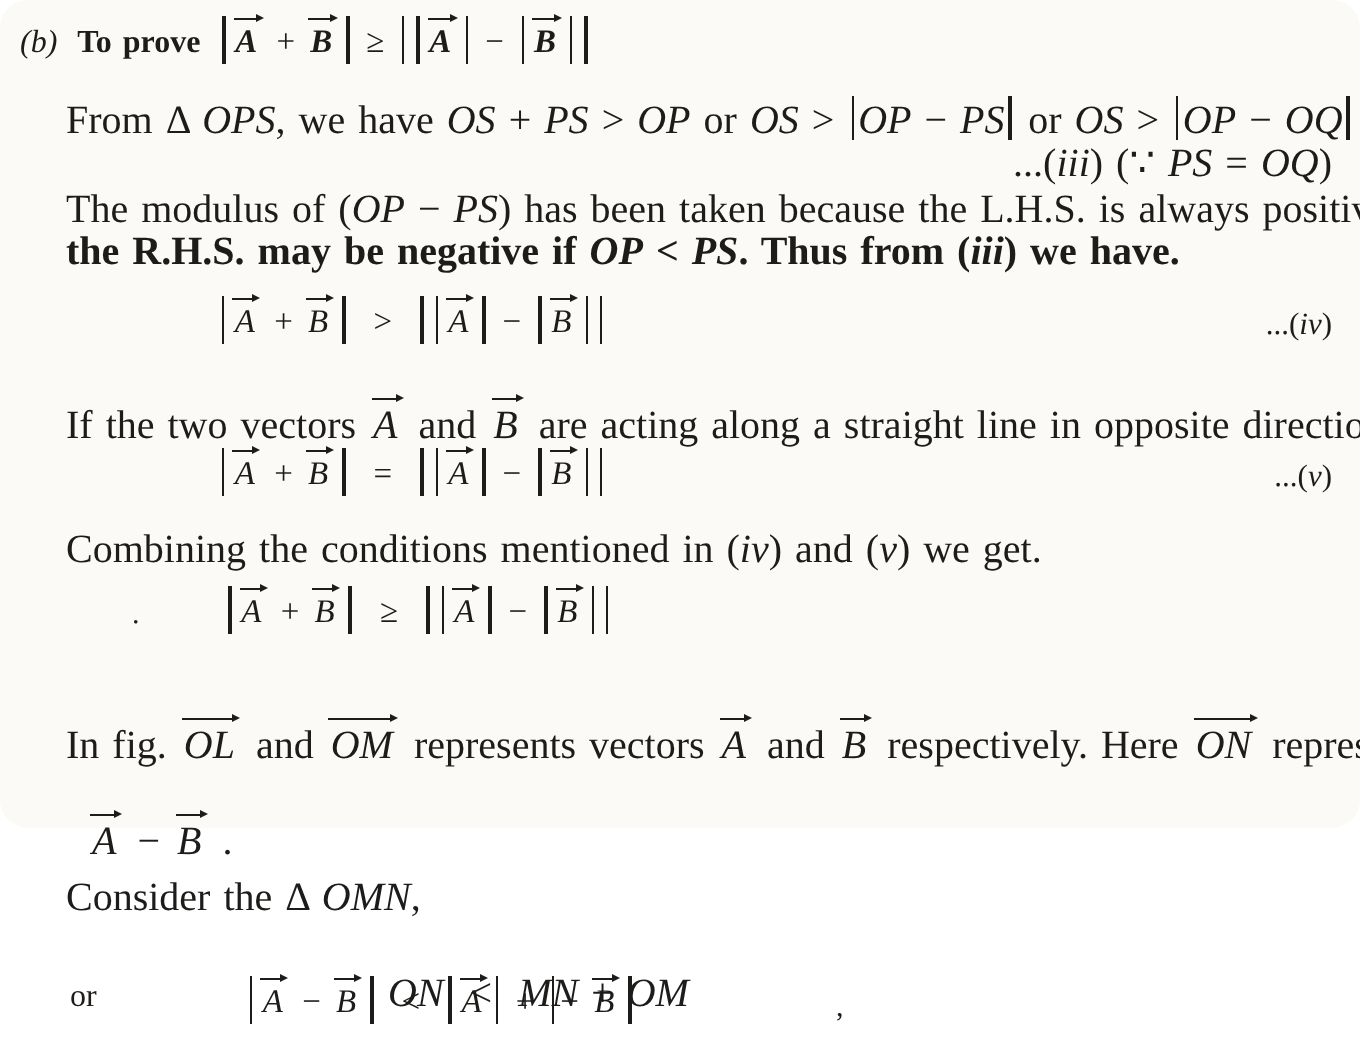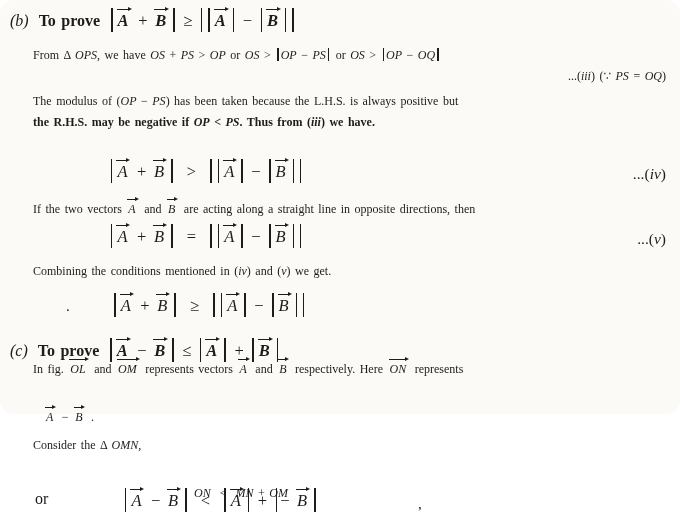--- a/index.html
+++ b/index.html
@@ -10,21 +10,21 @@
     position:relative; width:680px; height:414px;
     background:var(--paper); color:var(--ink);
     font-family:"Liberation Serif","DejaVu Serif",serif;
     font-size:16px; word-spacing:1.5px;border-radius:14px;
   }
   .row { position:absolute; white-space:nowrap; }
   .heading-label { font-style:italic; display:inline-block; margin-right:10px; }
   .heading-word { font-weight:bold; display:inline-block; margin-right:8px; }
   .heading .math { font-size:16.5px; }
   .heading .vec { font-weight:bold; }
-  .prose { font-size:12px; }
+  .prose { font-size:20px; }
   .eqrow { left:108px; right:14px; }
   .eq { font-size:16.5px; }
   .eqnum { position:absolute; right:0; top:50%; transform:translateY(-50%); font-size:15.5px; }
   .note-right { right:14px; text-align:right; }
   
   .bar { display:inline-block; width:1.4px; height:1.45em; background:var(--ink); margin:0 3px; vertical-align:-0.33em; }
   .prose .bar { height:1.1em; vertical-align:-0.18em; margin:0 2px; }
   
   .vec { position:relative; display:inline-block; font-style:italic; padding:5px 3px 0 1px; line-height:1; margin:0 1px; }
   .vec::before { content:""; position:absolute; top:1px; left:0; right:2px; border-top:1.3px solid var(--ink); }
@@ -45,42 +45,39 @@
     <span class="heading-label">(b)</span><span class="heading-word">To prove</span><span class="math"><span class="bar"></span><span class="vec">A</span> + <span class="vec">B</span><span class="bar"></span> ≥ <span class="bar"></span><span class="bar"></span><span class="vec">A</span><span class="bar"></span> − <span class="bar"></span><span class="vec">B</span><span class="bar"></span><span class="bar"></span></span>
   </div>
 
   <div class="row prose" style="top:48px; left:33px;">From Δ <span class="it">OPS</span>, we have <span class="it">OS</span> + <span class="it">PS</span> &gt; <span class="it">OP</span> or <span class="it">OS</span> &gt; <span class="bar"></span><span class="it">OP</span> − <span class="it">PS</span><span class="bar"></span> or <span class="it">OS</span> &gt; <span class="bar"></span><span class="it">OP</span> − <span class="it">OQ</span><span class="bar"></span></div>
 
   <div class="row prose note-right" style="top:69px;">...(<span class="it">iii</span>) (∵ <span class="it">PS</span> = <span class="it">OQ</span>)</div>
 
   <div class="row prose" style="top:94px; left:33px;">The modulus of (<span class="it">OP</span> − <span class="it">PS</span>) has been taken because the L.H.S. is always positive but</div>
   <div class="row prose" style="top:115px; left:33px;font-weight:bold;">the R.H.S. may be negative if <span class="it">OP</span> &lt; <span class="it">PS</span>. Thus from (<span class="it">iii</span>) we have.</div>
 
-  <div class="row eqrow" style="top:159px; height:30px;">
+  <div class="row eqrow" style="top:148px; height:30px;">
     <span class="eq"><span class="bar"></span><span class="vec">A</span> + <span class="vec">B</span><span class="bar"></span>&nbsp; &gt; &nbsp;<span class="bar"></span><span class="bar"></span><span class="vec">A</span><span class="bar"></span> − <span class="bar"></span><span class="vec">B</span><span class="bar"></span><span class="bar"></span></span>
     <span class="eqnum">...(<span class="it">iv</span>)</span>
   </div>
 
   <div class="row prose" style="top:198px; left:33px; right:4px;">If the two vectors <span class="vec">A</span> and <span class="vec">B</span> are acting along a straight line in opposite directions, then</div>
 
   <div class="row eqrow" style="top:224px; height:30px;">
     <span class="eq"><span class="bar"></span><span class="vec">A</span> + <span class="vec">B</span><span class="bar"></span>&nbsp; = &nbsp;<span class="bar"></span><span class="bar"></span><span class="vec">A</span><span class="bar"></span> − <span class="bar"></span><span class="vec">B</span><span class="bar"></span><span class="bar"></span></span>
     <span class="eqnum">...(<span class="it">v</span>)</span>
   </div>
 
   <div class="row" style="top:293px; left:66px;">
     <span class="stray">.</span>
     <span class="eq" style="margin-left:36px;"><span class="bar"></span><span class="vec">A</span> + <span class="vec">B</span><span class="bar"></span>&nbsp; ≥ &nbsp;<span class="bar"></span><span class="bar"></span><span class="vec">A</span><span class="bar"></span> − <span class="bar"></span><span class="vec">B</span><span class="bar"></span><span class="bar"></span></span>
   </div>
 
   <div class="row prose" style="top:264px; left:33px;">Combining the conditions mentioned in (<span class="it">iv</span>) and (<span class="it">v</span>) we get.</div>
 
-  <div class="row heading" style="top:338px; left:10px;">
-    <span class="heading-label">(c)</span><span class="heading-word">To prove</span><span class="math"><span class="bar"></span><span class="vec">A</span> − <span class="vec">B</span><span class="bar"></span> ≤ <span class="bar"></span><span class="vec">A</span><span class="bar"></span> + <span class="bar"></span><span class="vec">B</span><span class="bar"></span></span>
-  </div>
 
   <div class="row prose" style="top:357px; left:33px;">In fig. <span class="oarr">OL</span> and <span class="oarr">OM</span> represents vectors <span class="vec">A</span> and <span class="vec">B</span> respectively. Here <span class="oarr">ON</span> represents</div>
   <div class="row prose" style="top:406px; left:33px;margin-left:11px;"><span class="vec">A</span> − <span class="vec">B</span> .</div>
 
   <div class="row prose" style="top:438px; left:33px;">Consider the Δ <span class="it">OMN</span>,</div>
 
   <div class="row prose" style="top:486px; left:150px;margin-left:44px;"><span class="it">ON</span> &nbsp;&lt;&nbsp; <span class="it">MN</span> + <span class="it">OM</span></div>
 
   <div class="row" style="top:490px; left:35px;">or</div>
   <div class="row" style="top:488px; left:122px;">

